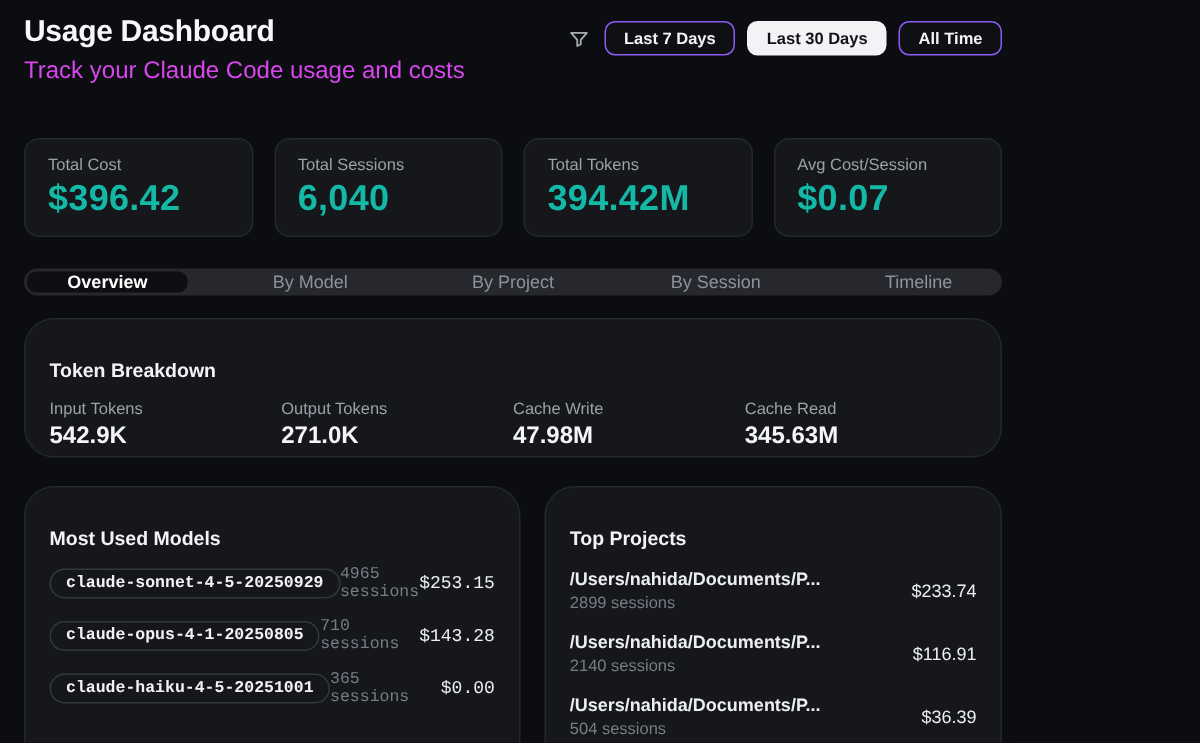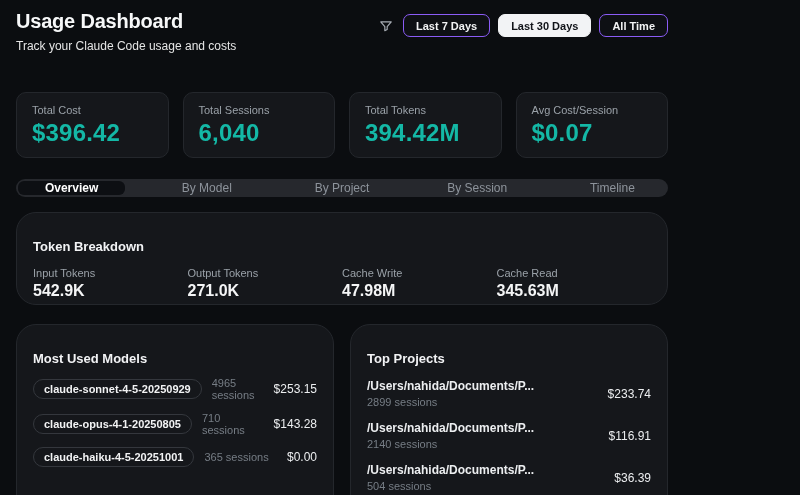--- a/index.html
+++ b/index.html
@@ -3,21 +3,21 @@
 <meta charset="utf-8">
 <style>
   * { margin:0; padding:0; box-sizing:border-box; }
   html,body { width:800px; height:495px; background:#0b0d10; overflow:hidden;
     font-family:"Liberation Sans", sans-serif; }
   .page { width:684px; height:495px; padding:10px 16px 8px; display:flex; flex-direction:column; }
 
   
   .header { display:flex; justify-content:space-between; align-items:flex-start; height:40px; }
   .page-title { font-size:20px; font-weight:700; color:#f7f8f9; letter-spacing:-0.2px; }
-  .page-subtitle { margin-top:6px; font-size:12px; color:#e5e5e5; }
+  .page-subtitle { margin-top:6px; font-size:16px; color:#d946ef; }
   .header-right { display:flex; align-items:center; gap:8px; margin-top:4px; }
   .funnel { display:flex; align-items:center; justify-content:center; width:18px; height:18px; cursor:pointer; }
   .range-btn { height:23px; padding:0 12px; border-radius:7px; background:#0e1014;
     border:1px solid #8b5cf6; color:#f2f3f4; font-size:11px; font-weight:700;
     font-family:"Liberation Sans", sans-serif; cursor:pointer; white-space:nowrap; }
   .range-btn.active { background:#f2f3f5; color:#111318; border-color:#f2f3f5; }
 
   
   .stats-row { display:flex; gap:14px; margin-top:42px; }
   .stat-card { flex:1; height:66px; background:#15171b; border:1px solid #24272c;
@@ -36,21 +36,21 @@
   .card-title { font-size:13px; font-weight:700; color:#f2f3f5; }
 
   .token-card { margin-top:15px; height:93px; }
   .token-grid { display:grid; grid-template-columns:repeat(4,1fr); margin-top:13px; }
   .token-label { font-size:11px; color:#9aa1a8; }
   .token-value { margin-top:3px; font-size:16px; font-weight:700; color:#f4f5f6; }
 
   .bottom-row { display:flex; gap:16px; margin-top:19px; flex:1; }
   .bottom-row .card { flex:1; }
 
-  .model-row { display:flex; align-items:center; gap:10px; margin-top:11px; }
+  .model-row { display:flex; align-items:center; margin-top:11px;font-family:Liberation Mono, monospace; }
   .model-pill { border:1px solid #34373d; border-radius:999px; padding:3px 10px;
     font-size:11px; font-weight:700; color:#f2f3f4; white-space:nowrap; }
   .model-sessions { font-size:11px; color:#767d85; }
   .model-cost { margin-left:auto; font-size:12px; color:#eceef0; }
 
   .project-row { display:flex; align-items:center; justify-content:space-between; margin-top:13px; }
   .project-path { font-size:12px; font-weight:600; color:#eceef0; }
   .project-sessions { margin-top:3px; font-size:11px; color:#767d85; }
   .project-cost { font-size:12px; color:#eceef0; }
 </style>

